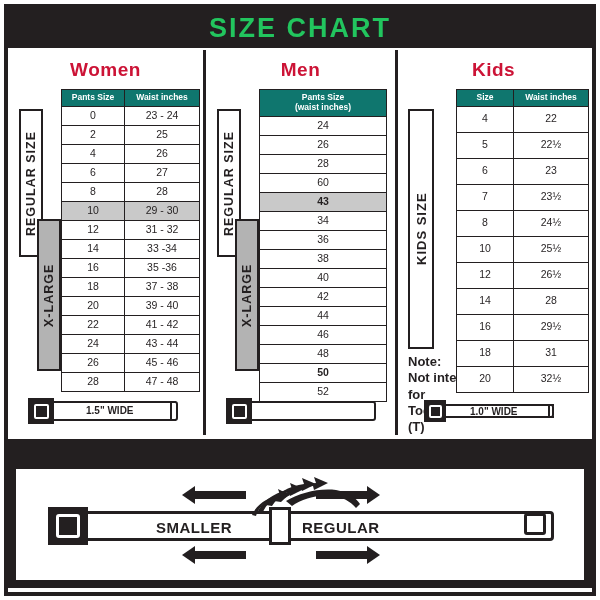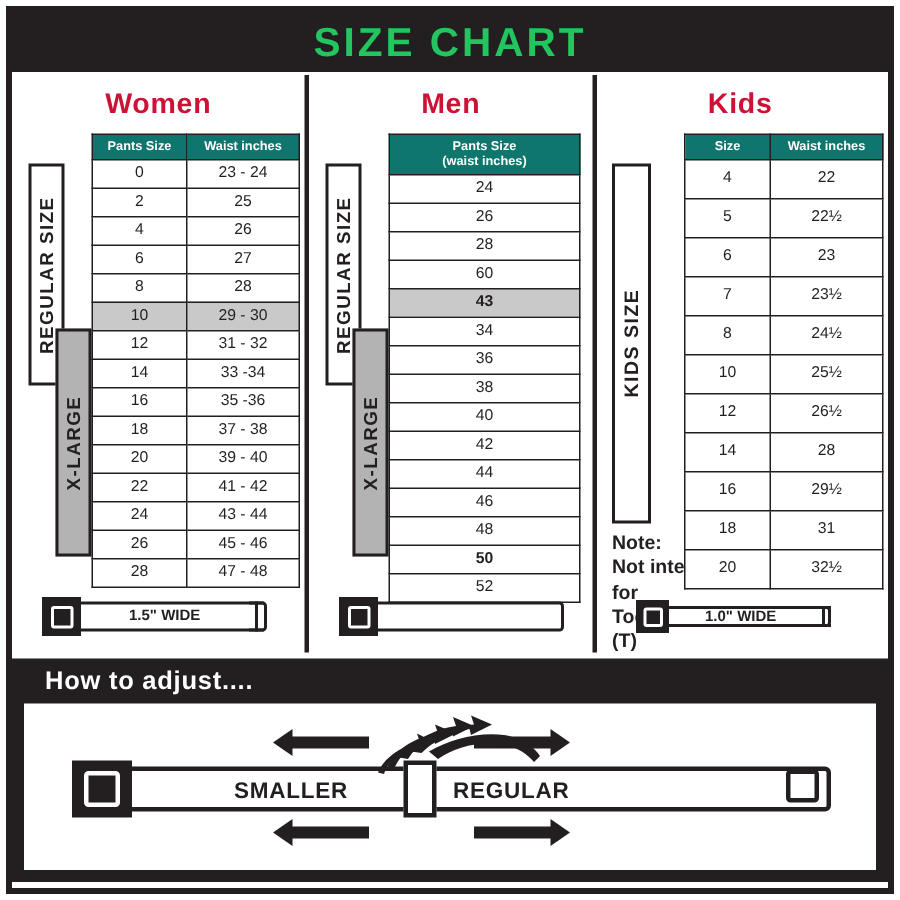--- a/index.html
+++ b/index.html
@@ -562,21 +562,20 @@
         <div class="measure" style="left:146px; top:9px; width:12px; height:14px;">
           <div class="vline"></div>
           <div class="cap" style="top:0;"></div>
           <div class="cap" style="bottom:0;"></div>
         </div>
       </div>
     </div>
   </div>
 
   <div class="adjust">
-    <div class="adjust-title">How to adjust....</div>
     <div class="adjust-inner">
 
       <div class="big-belt"></div>
       <div class="big-buckle">
           <i></i>
         </div>
       <div class="big-tip"></div>
       <div class="slider-block"></div>
 
       <div class="word" style="left:140px; top:50px;">SMALLER</div>

